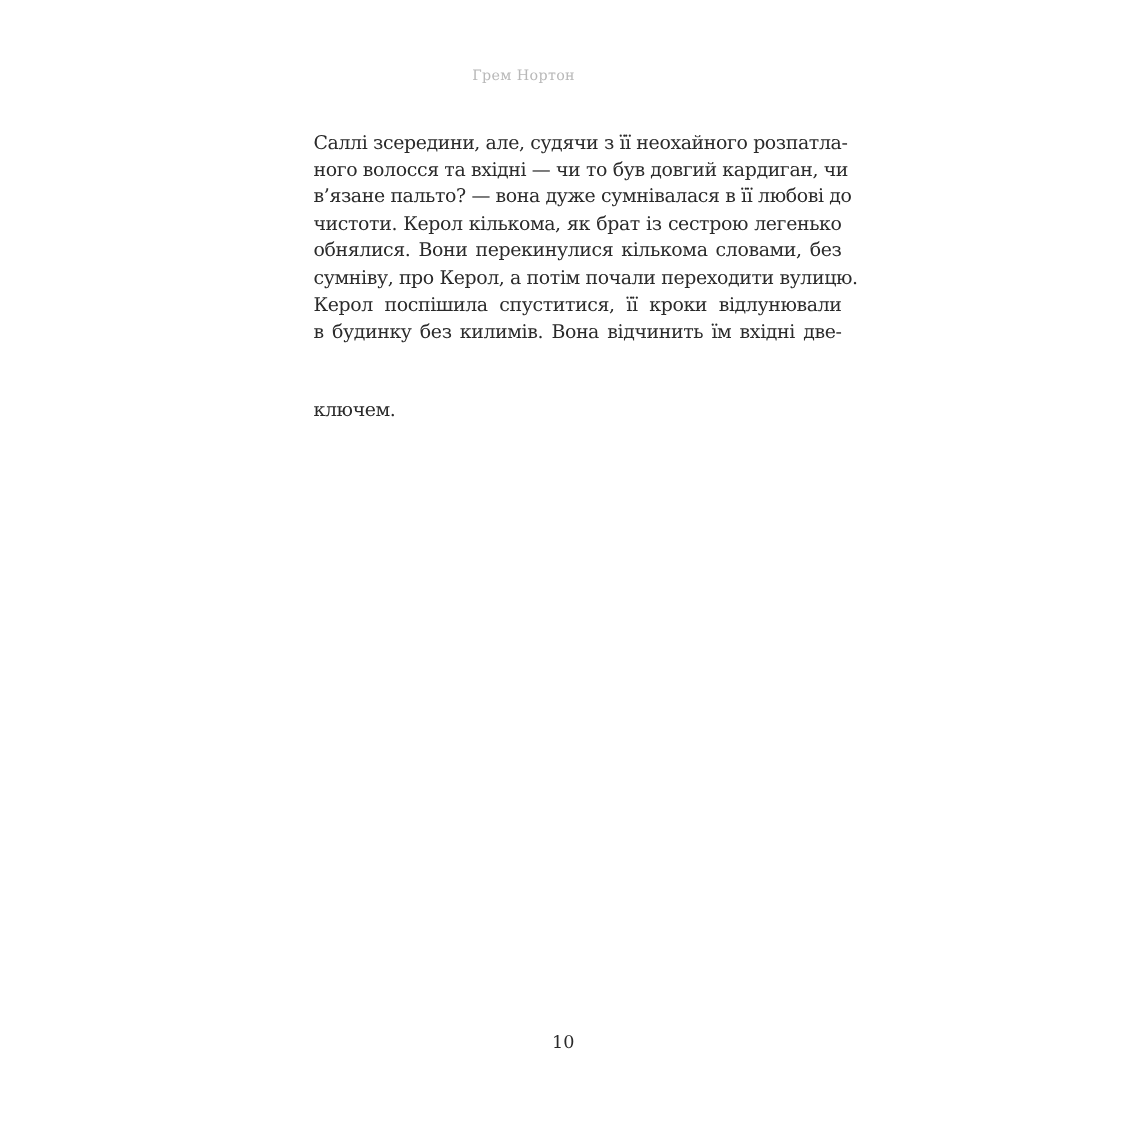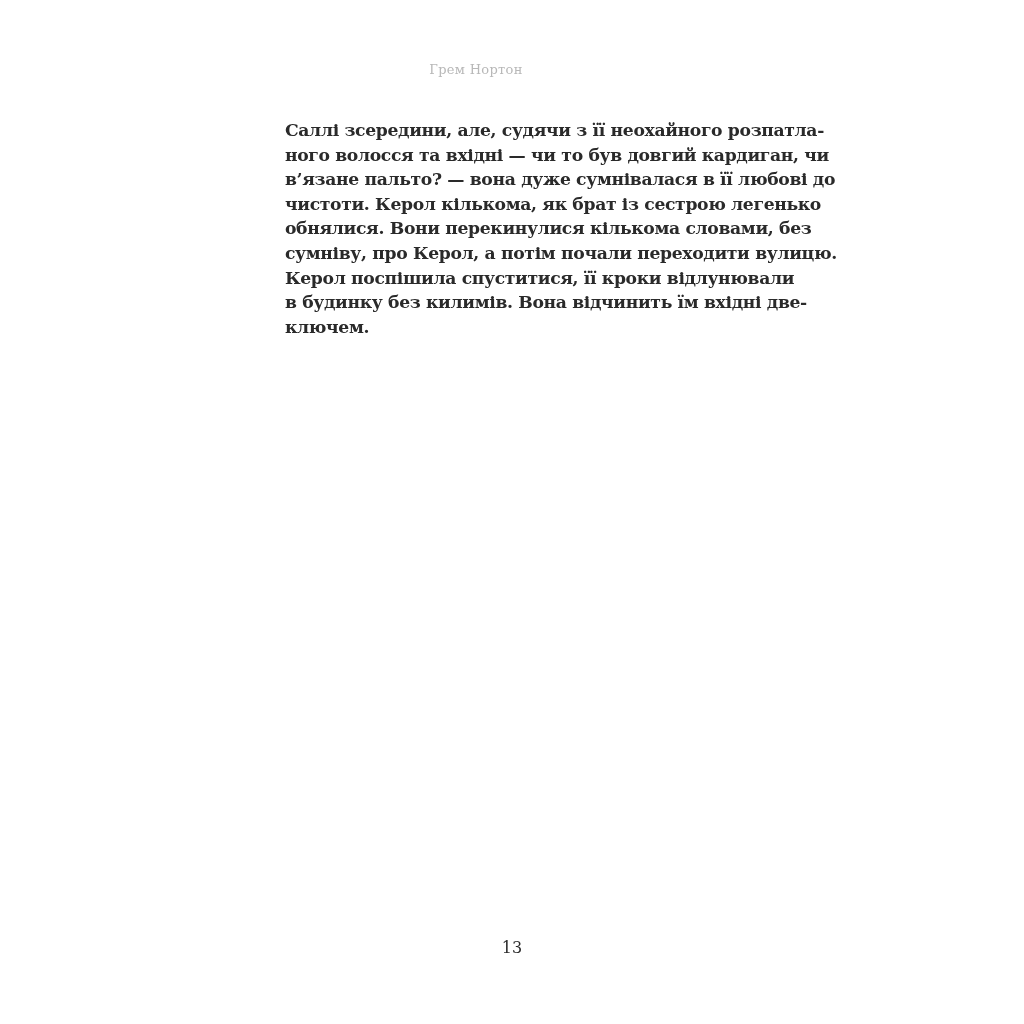--- a/index.html
+++ b/index.html
@@ -40,24 +40,24 @@
       font-size: 17.2px;
       line-height: 24.6px;
       color: #2a2a2a;
     }
     .body-text .line {
       display: block;
       white-space: nowrap;
       text-align: justify;
       text-align-last: justify;
       letter-spacing: -0.35px;
-      font-weight: bold;
     }
     .body-text .line.last {
       text-align-last: left;
+      margin-top: 46px;
     }
     .folio {
       position: absolute;
       top: 938px;
       left: 0;
       width: 1024px;
       text-align: center;
       font-family: "DejaVu Serif", serif;
       font-size: 16px;
       color: #2a2a2a;
@@ -74,14 +74,14 @@
     <span class="line">ного волосся та вхідні — чи то був довгий кардиган, чи</span>
     <span class="line">в’язане пальто? — вона дуже сумнівалася в її любові до</span>
     <span class="line">чистоти. Керол кількома, як брат із сестрою легенько</span>
     <span class="line">обнялися. Вони перекинулися кількома словами, без</span>
     <span class="line">сумніву, про Керол, а потім почали переходити вулицю.</span>
     <span class="line">Керол поспішила спуститися, її кроки відлунювали</span>
     <span class="line">в будинку без килимів. Вона відчинить їм вхідні две-</span>
     <span class="line last">ключем.</span>
   </div>
 
-  <div class="folio">13</div>
+  <div class="folio">10</div>
 </div>
 
 </body></html>

